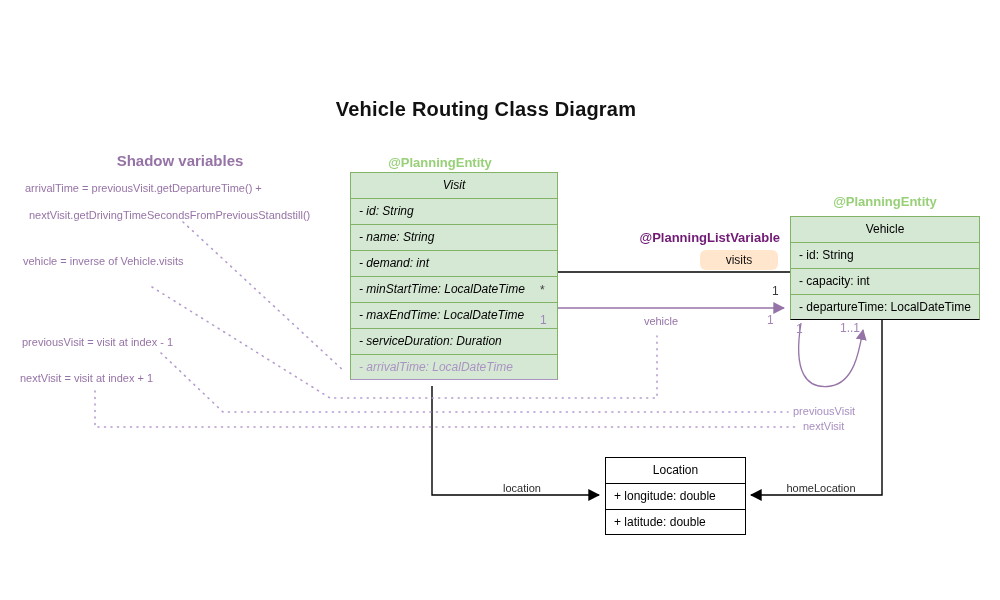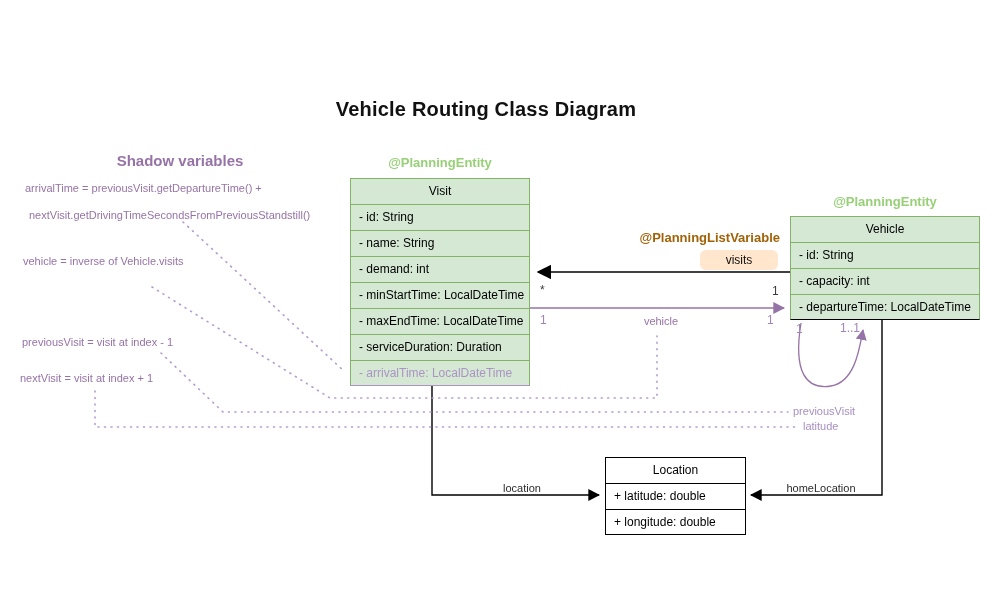--- a/index.html
+++ b/index.html
@@ -14,21 +14,21 @@
   }
   .shadow-heading{
     left:60px;top:152px;width:240px;text-align:center;
     font-size:15px;font-weight:bold;color:#9673a6;
   }
   .shadow-line{font-size:11px;color:#9673a6;white-space:nowrap;}
   .entity-anno{
     font-size:13px;font-weight:bold;color:#97d077;text-align:center;white-space:nowrap;
   }
   .listvar-anno{
-    font-size:13px;font-weight:bold;color:#a16207;text-align:right;white-space:nowrap;
+    font-size:13px;font-weight:bold;color:#701a75;text-align:right;white-space:nowrap;
   }
   
   .uml{position:absolute;box-sizing:border-box;font-size:12px;color:#000;}
   .uml .hdr{
     box-sizing:border-box;height:26px;line-height:25px;text-align:center;
     border:1px solid;border-bottom:none;
   }
   .uml .row{
     box-sizing:border-box;height:26px;line-height:25px;padding-left:8px;
     border:1px solid;border-bottom:none;white-space:nowrap;overflow:hidden;
@@ -87,54 +87,54 @@
   <div class="abs shadow-line" style="left:25px;top:182px;">arrivalTime = previousVisit.getDepartureTime() +</div>
   <div class="abs shadow-line" style="left:29px;top:209px;">nextVisit.getDrivingTimeSecondsFromPreviousStandstill()</div>
   <div class="abs shadow-line" style="left:23px;top:255px;">vehicle = inverse of Vehicle.visits</div>
   <div class="abs shadow-line" style="left:22px;top:336px;">previousVisit = visit at index - 1</div>
   <div class="abs shadow-line" style="left:20px;top:372px;">nextVisit = visit at index + 1</div>
 
   <div class="abs entity-anno" style="left:350px;top:155px;width:180px;">@PlanningEntity</div>
   <div class="abs entity-anno" style="left:790px;top:194px;width:190px;">@PlanningEntity</div>
   <div class="abs listvar-anno" style="left:580px;top:230px;width:200px;">@PlanningListVariable</div>
 
-  <div class="uml green" style="left:350px;top:178px;width:180px;">
+  <div class="uml green" style="left:350px;top:172px;width:208px;font-style:italic;">
     <div class="hdr">Visit</div>
     <div class="row">- id: String</div>
     <div class="row">- name: String</div>
     <div class="row">- demand: int</div>
     <div class="row">- minStartTime: LocalDateTime</div>
     <div class="row">- maxEndTime: LocalDateTime</div>
     <div class="row">- serviceDuration: Duration</div>
     <div class="row purple-attr">- arrivalTime: LocalDateTime</div>
   </div>
 
   <div class="uml green" style="left:790px;top:216px;width:190px;">
     <div class="hdr">Vehicle</div>
     <div class="row">- id: String</div>
     <div class="row">- capacity: int</div>
     <div class="row">- departureTime: LocalDateTime</div>
   </div>
 
   <div class="uml plain" style="left:605px;top:457px;width:141px;">
     <div class="hdr">Location</div>
+    <div class="row">+ longitude: double</div>
     <div class="row">+ latitude: double</div>
-    <div class="row">+ longitude: double</div>
   </div>
 
   <div class="abs visits-chip" style="left:700px;top:250px;width:78px;">visits</div>
   <div class="abs mult" style="left:540px;top:283px;">*</div>
   <div class="abs mult" style="left:772px;top:284px;">1</div>
 
   <div class="abs mult-p" style="left:540px;top:313px;">1</div>
   <div class="abs edge-label-p" style="left:611px;top:315px;width:100px;">vehicle</div>
   <div class="abs mult-p" style="left:767px;top:313px;">1</div>
 
   <div class="abs mult-p" style="left:796px;top:322px;">1</div>
   <div class="abs mult-p" style="left:840px;top:321px;">1..1</div>
 
   <div class="abs shadow-edge-label" style="left:793px;top:405px;">previousVisit</div>
-  <div class="abs shadow-edge-label" style="left:803px;top:420px;">latitude</div>
+  <div class="abs shadow-edge-label" style="left:803px;top:420px;">nextVisit</div>
 
   <div class="abs edge-label" style="left:472px;top:482px;width:100px;">location</div>
   <div class="abs edge-label" style="left:771px;top:482px;width:100px;">homeLocation</div>
 
 </div>
 
 </body></html>

